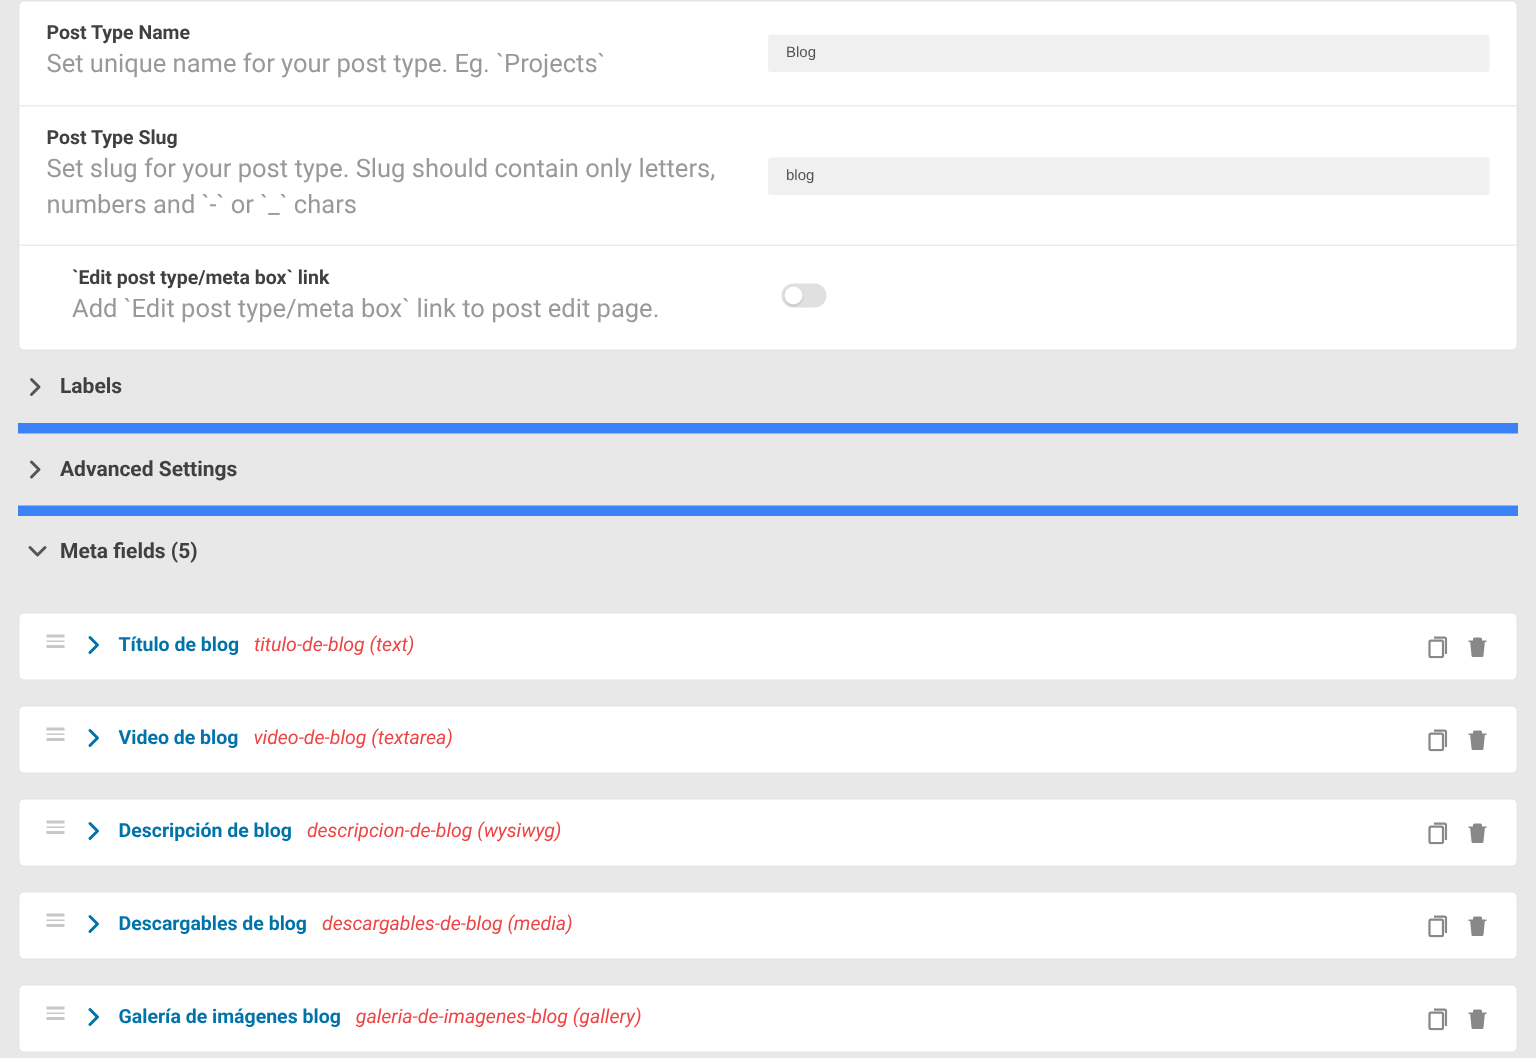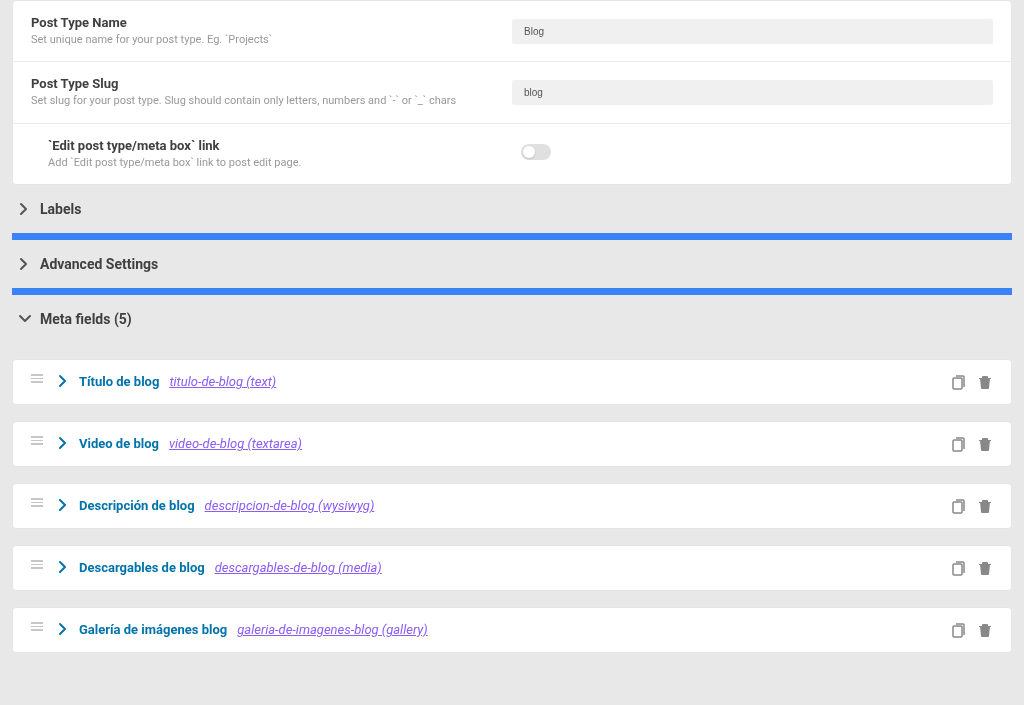--- a/index.html
+++ b/index.html
@@ -28,21 +28,21 @@
       padding-right: 20px;
     }
     .form-label-title {
       font-weight: 700;
       color: #404040;
       font-size: 13px;
       margin-bottom: 2px;
     }
     .form-label-desc {
       color: #999;
-      font-size: 11px;
+      font-size: 17px;
       line-height: 1.4;
     }
     .form-input-side {
       flex: 1;
     }
     .text-input {
       width: 100%;
       background: #f0f0f0;
       border: none;
       border-radius: 2px;
@@ -125,24 +125,23 @@
       align-items: center;
     }
     .meta-chevron svg { stroke: #0073aa; }
     .meta-name {
       color: #0073aa;
       font-weight: 700;
       font-size: 13px;
       margin-right: 10px;
     }
     .meta-slug {
-      color: #8b5cf6;
+      color: #ef4444;
       font-style: italic;
       font-size: 13px;
-      text-decoration: underline;
     }
     .meta-spacer { flex: 1; }
     .meta-actions {
       display: flex;
       gap: 12px;
       align-items: center;
     }
     .icon-btn {
       color: #999;
       display: flex;

